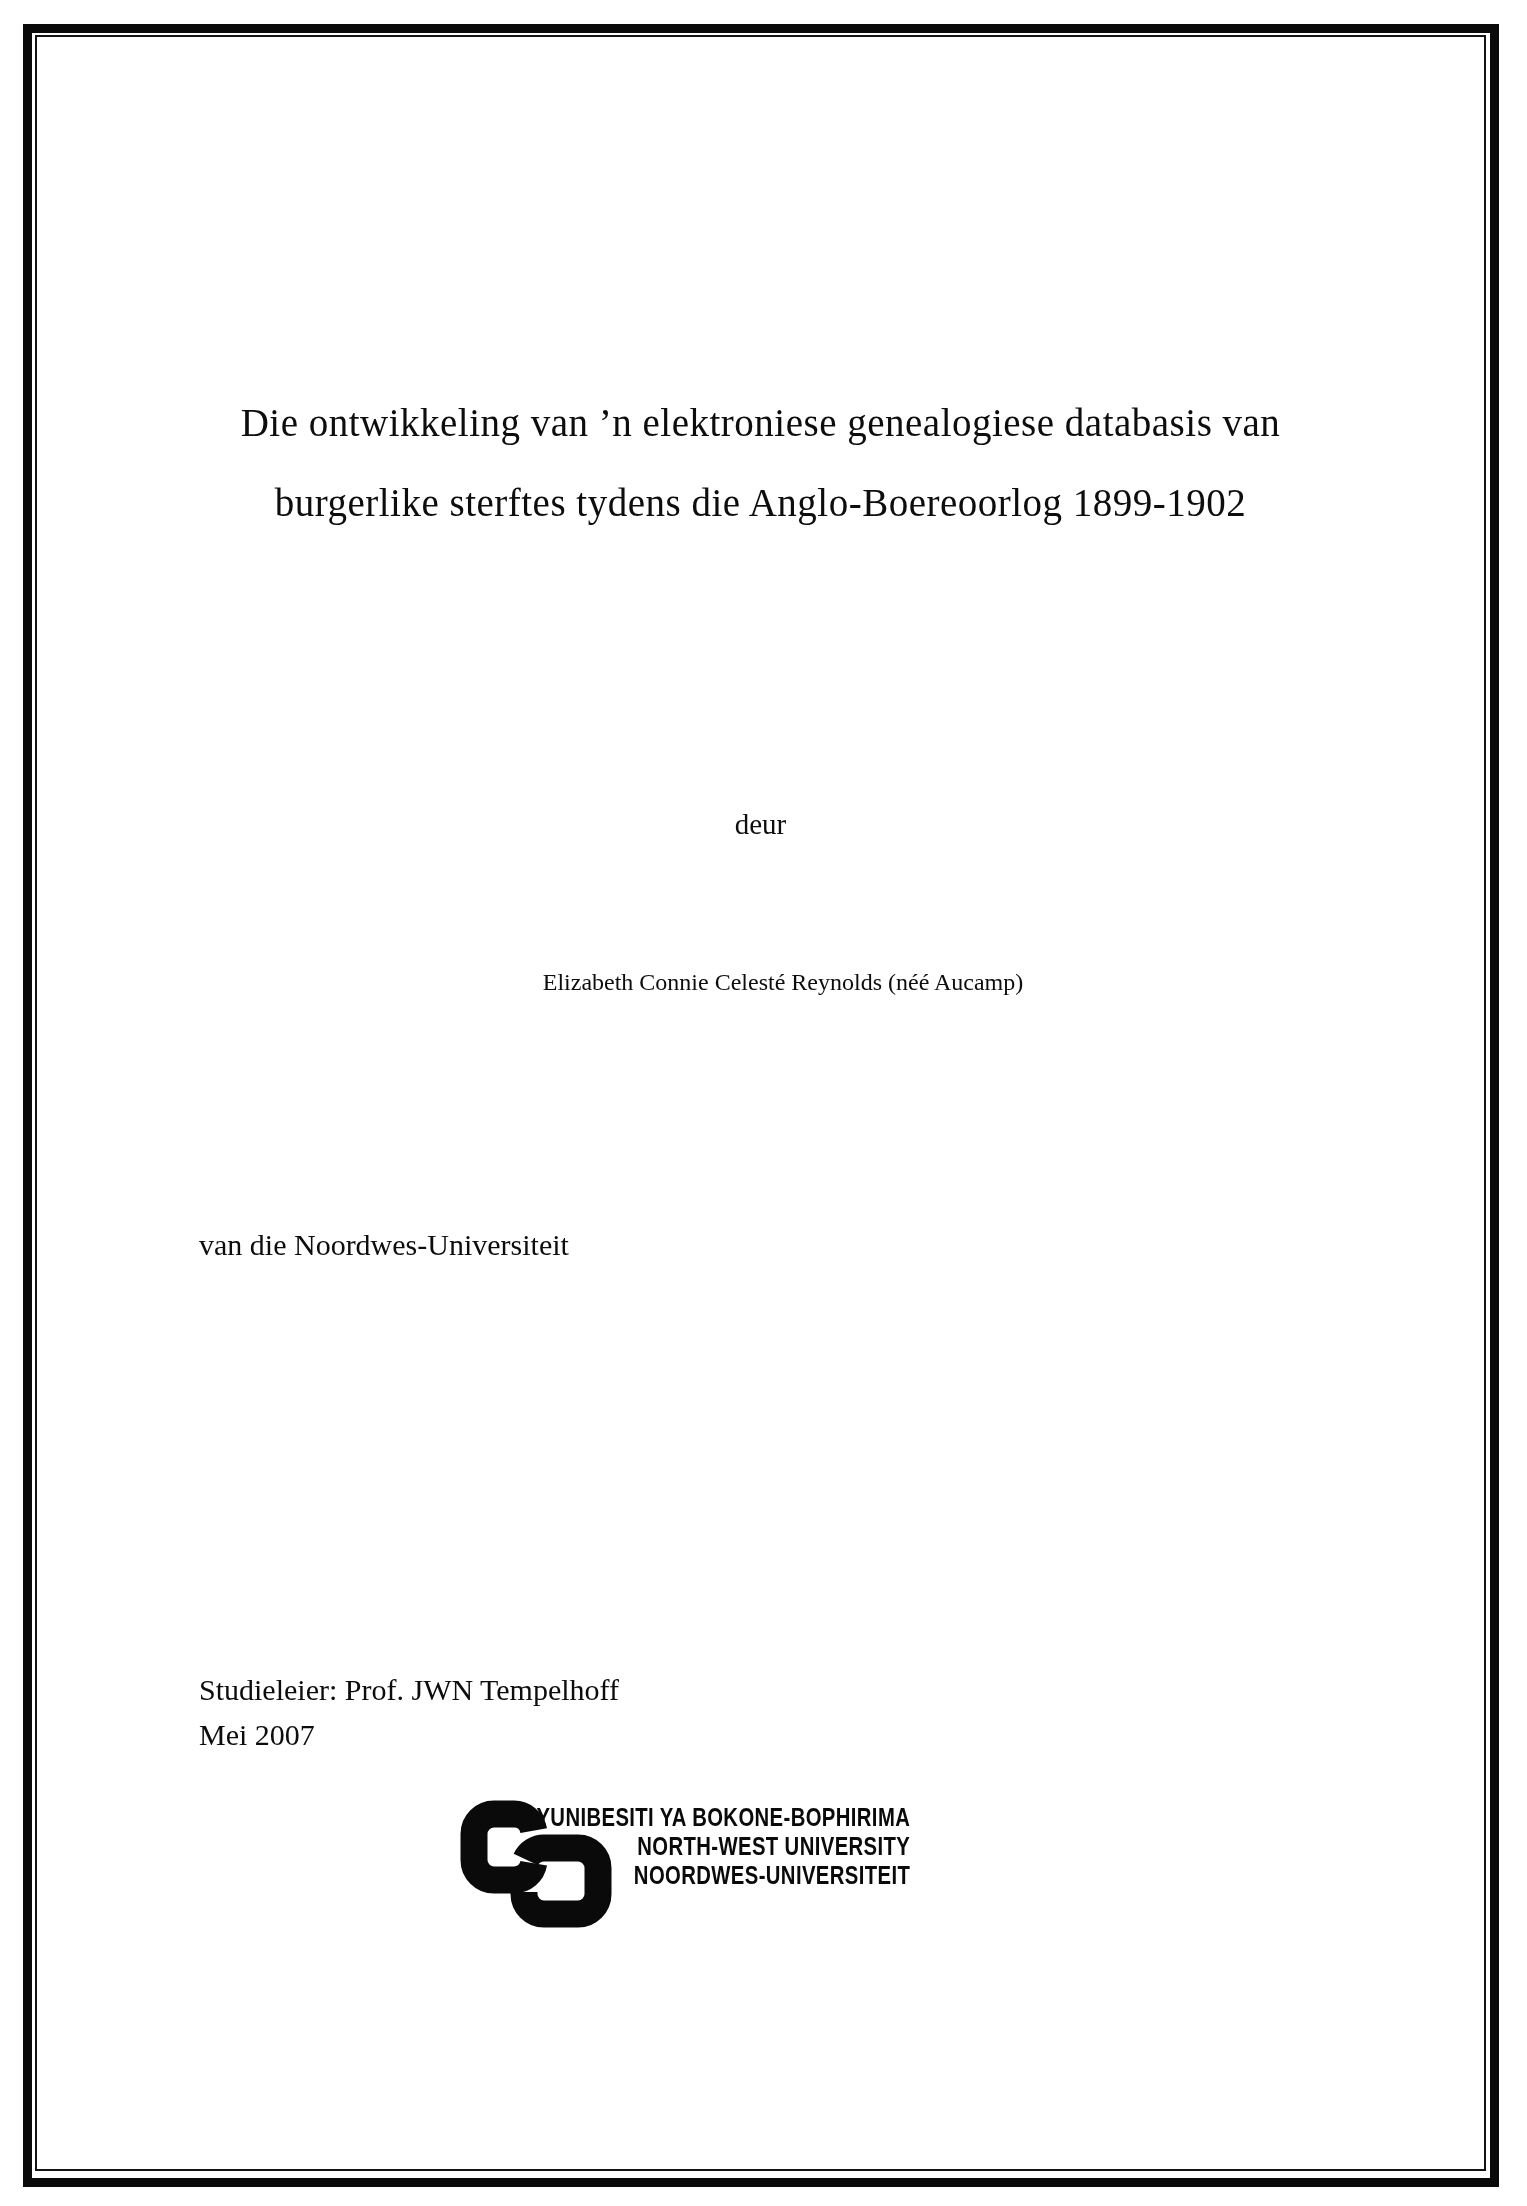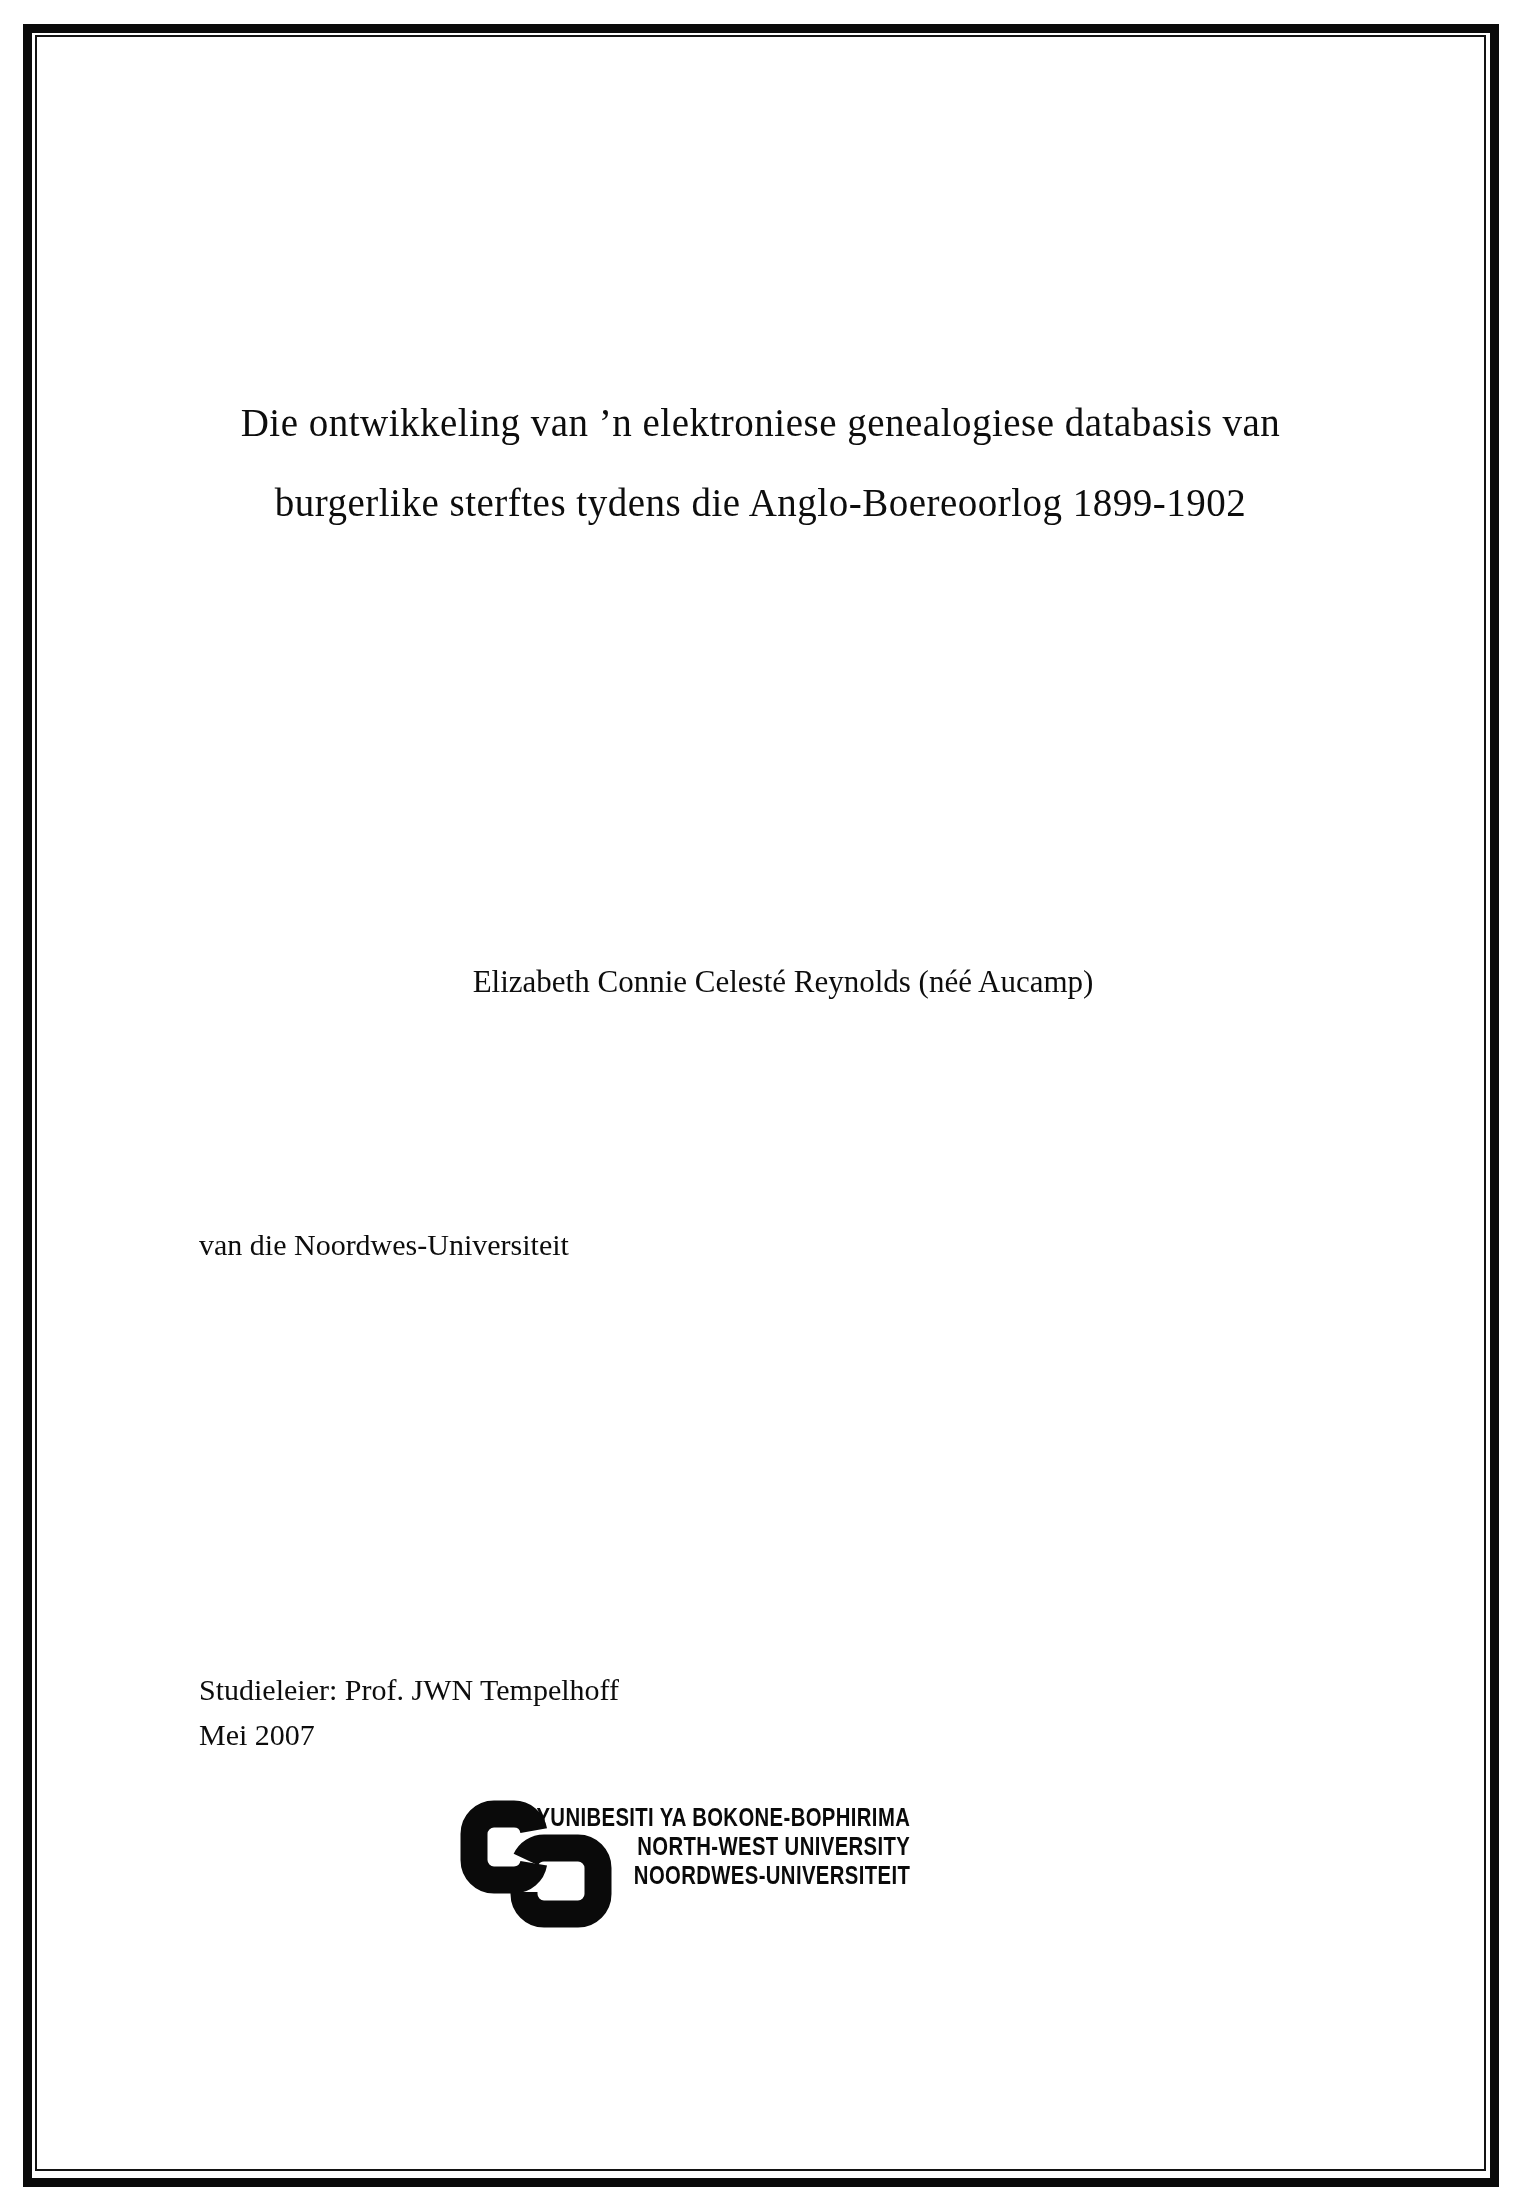--- a/index.html
+++ b/index.html
@@ -46,21 +46,21 @@
     top: 767px;
     text-align: center;
     font-size: 29px;
     line-height: 40px;
   }
   .author {
     position: absolute;
     left: 0; right: 0;
     top: 920px;
     text-align: center;
-    font-size: 31px;
+    font-size: 24px;
     line-height: 50px;
     margin-left: 45px;
   }
   .statement {
     position: absolute;
     left: 162px;
     top: 1186px;
     width: 1155px;
     font-size: 30px;
     line-height: 44px;
@@ -117,20 +117,21 @@
   <div class="frame-outer"></div>
   <div class="frame-inner"></div>
 
   <div class="content">
 
     <div class="thesis-title">
       <div>Die ontwikkeling van ’n elektroniese genealogiese databasis van</div>
       <div>burgerlike sterftes tydens die Anglo-Boereoorlog 1899-1902</div>
     </div>
 
+    <div class="byline">deur</div>
 
     <div class="author">Elizabeth Connie Celesté Reynolds (néé Aucamp)</div>
 
     <div class="statement">
       <div>van die Noordwes-Universiteit</div>
     </div>
 
     <div class="supervisor">
       <div>Studieleier: Prof. JWN Tempelhoff</div>
       <div>Mei 2007</div>

